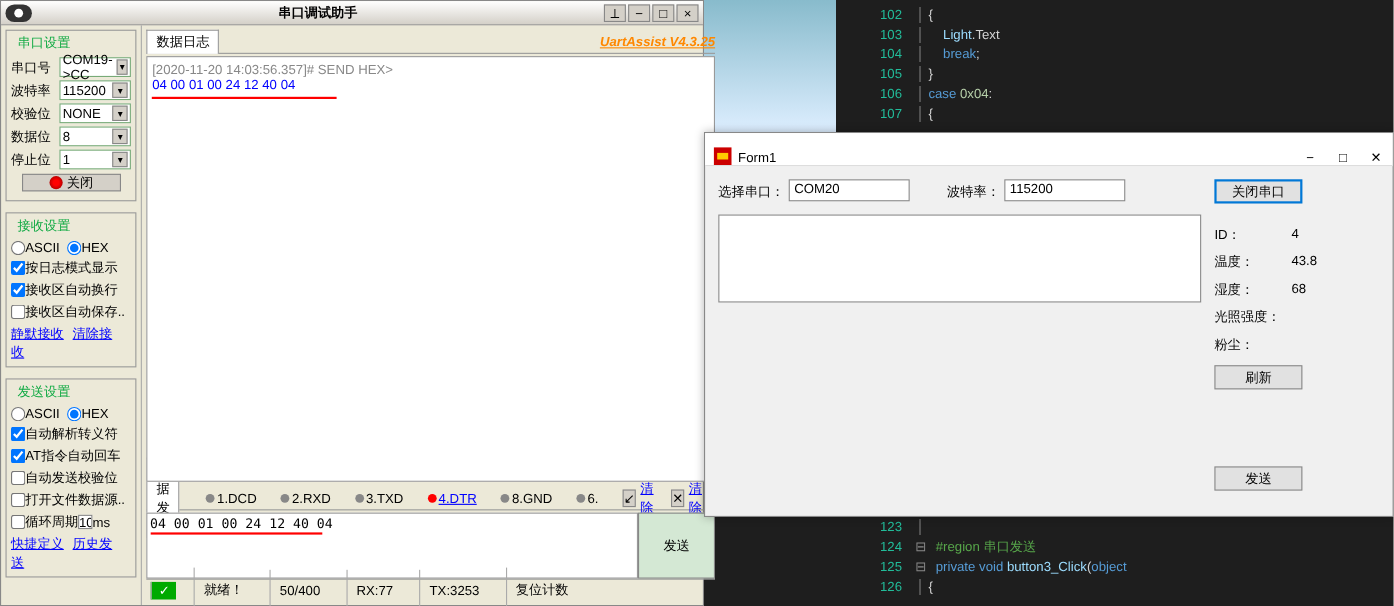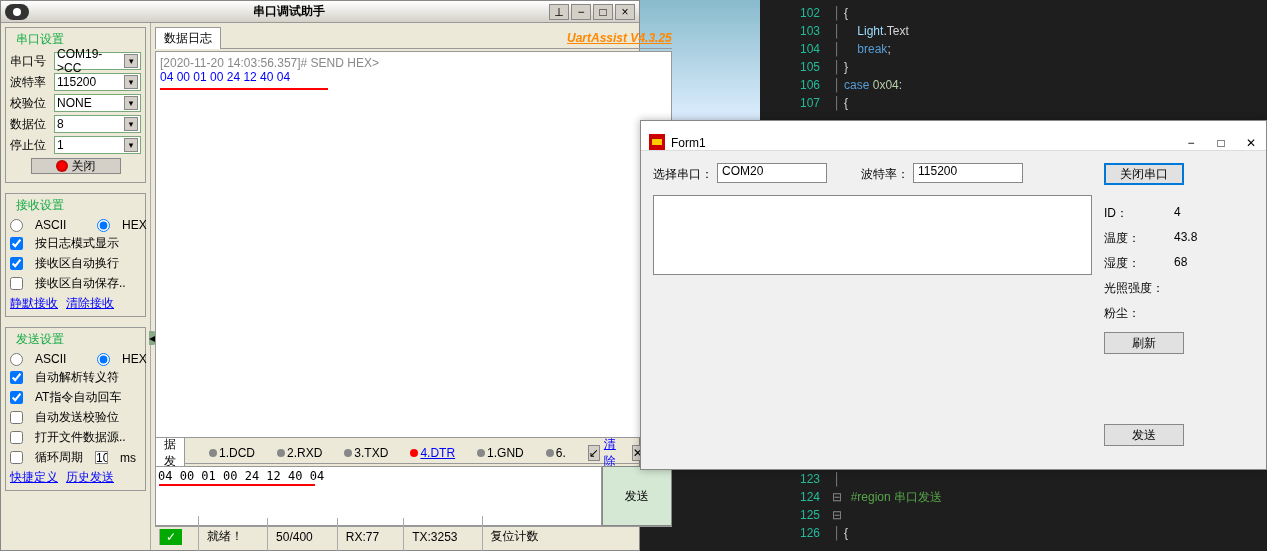--- a/index.html
+++ b/index.html
@@ -18,21 +18,21 @@
 .left-panel{width:150px;padding:4px;border-right:1px solid #aaa}
 .fieldset{border:1px solid #999;padding:4px;margin-bottom:10px}
 .fieldset .legend{color:#1a4;margin:-10px 0 4px 4px;background:#ece9d8;display:inline-block;padding:0 2px}
 .row{display:flex;align-items:center;margin-bottom:3px;gap:4px}
 .row label{width:40px}
 .sel{flex:1;height:18px;border:1px solid #7a7;background:#fff;padding:0 2px;display:flex;align-items:center;justify-content:space-between}
 .sel .dd{width:14px;height:14px;border:1px solid #888;background:#d4d0c8;text-align:center;line-height:12px;font-size:9px}
 .closebtn{width:90px;height:16px;margin:4px auto;border:1px solid #888;background:#d4d0c8;display:flex;align-items:center;justify-content:center;gap:4px;cursor:pointer}
 .closebtn .dot{width:12px;height:12px;background:radial-gradient(circle,#f00 30%,#800);border-radius:50%}
 
-.chk{display:flex;align-items:center;gap:12px;margin-bottom:3px}
+.chk{display:flex;align-items:center;gap:0;margin-bottom:3px}
 .chk input{width:13px;height:13px}
 .lnk{color:#00f;text-decoration:underline;cursor:pointer;margin-right:8px}
 .period-in{width:36px;height:16px;border:1px solid #888;background:#fff;text-align:center}
 
 .right-panel{flex:1;display:flex;flex-direction:column;padding:4px}
 .tabbar{height:22px;display:flex;align-items:center;border-bottom:1px solid #999}
 .tab{border:1px solid #999;border-bottom:none;padding:2px 8px;background:#fff;margin-right:2px}
 .brand{margin-left:auto;color:#f80;font-weight:bold;text-decoration:underline;font-style:italic}
 .log{flex:1;border:1px solid #999;background:#fff;padding:4px;position:relative;margin-top:2px}
 .log .ts{color:#888}
@@ -135,20 +135,21 @@
         <span class="fold">│</span>
       </div>
     <div class="ln">
         <span class="num">124</span>
         <span class="fold">⊟</span>
         <span class="txt">&nbsp;&nbsp;<span class="grn">#region 串口发送</span></span>
       </div>
     <div class="ln">
         <span class="num">125</span>
         <span class="fold">⊟</span>
+        <span class="txt">&nbsp;&nbsp;<span class="kw">private void</span> <span class="str">button3_Click</span>(<span class="kw">object</span></span>
       </div>
     <div class="ln">
         <span class="num">126</span>
         <span class="fold">│</span>
         <span class="txt">{</span>
       </div>
   </div>
 </div>
 
 <div class="bgimg"></div>
@@ -281,21 +282,21 @@
         <span class="sig">
             <span class="sigdot gray"></span>
             <span>3.TXD</span>
           </span>
         <span class="sig">
             <span class="sigdot red"></span>
             <span class="siglnk">4.DTR</span>
           </span>
         <span class="sig">
             <span class="sigdot gray"></span>
-            <span>1.GND</span>
+            <span>8.GND</span>
           </span>
         <span class="sig">
             <span class="sigdot gray"></span>
             <span>6.</span>
           </span>
         <span style="margin-left:auto;display:flex;gap:4px;align-items:center">
           <span class="clearbtn">↙</span>
             <span class="lnk">清除</span>
           <span class="clearbtn">✕</span>
             <span class="lnk">清除</span>

